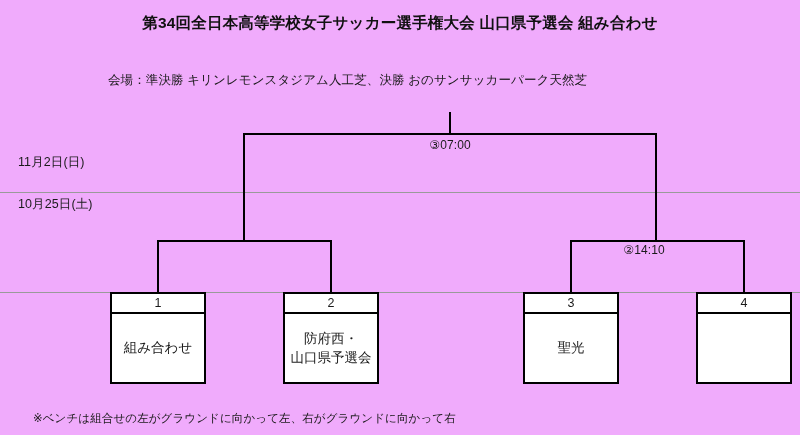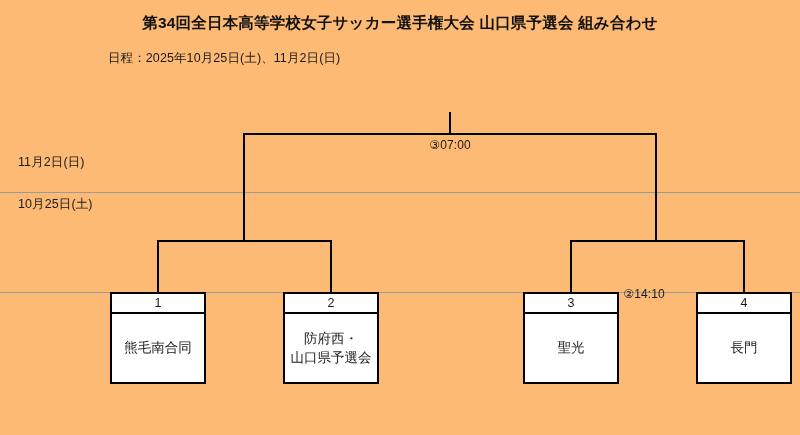--- a/index.html
+++ b/index.html
@@ -9,21 +9,21 @@
   }
   body {
     font-family: "Liberation Sans", "DejaVu Sans", sans-serif;
     color: #1a1a1a;
   }
   #page {
     position: relative;
     width: 800px;
     height: 435px;
     overflow: hidden;
-    background: #fdba74;
+    background: #f0abfc;
   }
 
   
   .title {
     position: absolute;
     top: 13px;
     left: 0;
     width: 800px;
     text-align: center;
     font-size: 15.5px;
@@ -100,21 +100,21 @@
   .match-label {
     position: absolute;
     font-size: 12px;
     color: #1a1a1a;
     white-space: nowrap;
     text-align: center;
     letter-spacing: 0.1px;
   }
   .label-final { top: 138px; left: 350px; width: 200px; }
   .label-semi1 { top: 243px; left: 160px; width: 170px; }
-  .label-semi2 { top: 243px; left: 572px; width: 144px; margin-top: 44px; }
+  .label-semi2 { top: 243px; left: 572px; width: 144px; }
 
   
   .team-box {
     position: absolute;
     top: 292px;
     width: 96px;
     height: 92px;
     border: 2.5px solid #000000;
     box-sizing: border-box;
     background: #ffffff;
@@ -156,21 +156,21 @@
     white-space: nowrap;
     letter-spacing: 0.1px;
   }
 </style>
 </head>
 <body>
 
 <div id="page">
 
   <div class="title">第34回全日本高等学校女子サッカー選手権大会 山口県予選会  組み合わせ</div>
-  <div class="info-line info-1">日程：2025年10月25日(土)、11月2日(日)</div>
+  <div class="info-line info-2">会場：準決勝  キリンレモンスタジアム人工芝、決勝  おのサンサッカーパーク天然芝</div>
 
   <div class="round-label round-final">11月2日(日)</div>
   <div class="round-label round-semi">10月25日(土)</div>
 
   <div class="separator sep-1"></div>
   <div class="separator sep-2"></div>
 
   <div class="vbar stem-champion"></div>
 
   <div class="hbar bar-final"></div>
@@ -183,30 +183,30 @@
 
   <div class="hbar bar-semi2"></div>
   <div class="vbar leg-semi2-left"></div>
   <div class="vbar leg-semi2-right"></div>
 
   <div class="match-label label-final">③07:00</div>
   <div class="match-label label-semi2">②14:10</div>
 
   <div class="team-box box-1">
     <div class="team-seed">1</div>
-    <div class="team-name">熊毛南合同</div>
+    <div class="team-name">組み合わせ</div>
   </div>
   <div class="team-box box-2">
     <div class="team-seed">2</div>
     <div class="team-name">防府西・
 山口県予選会</div>
   </div>
   <div class="team-box box-3">
     <div class="team-seed">3</div>
     <div class="team-name">聖光</div>
   </div>
   <div class="team-box box-4">
     <div class="team-seed">4</div>
-    <div class="team-name">長門</div>
-  </div>
-
+  </div>
+
+  <div class="footer-note">※ベンチは組合せの左がグラウンドに向かって左、右がグラウンドに向かって右</div>
 
 </div>
 
 </body></html>

